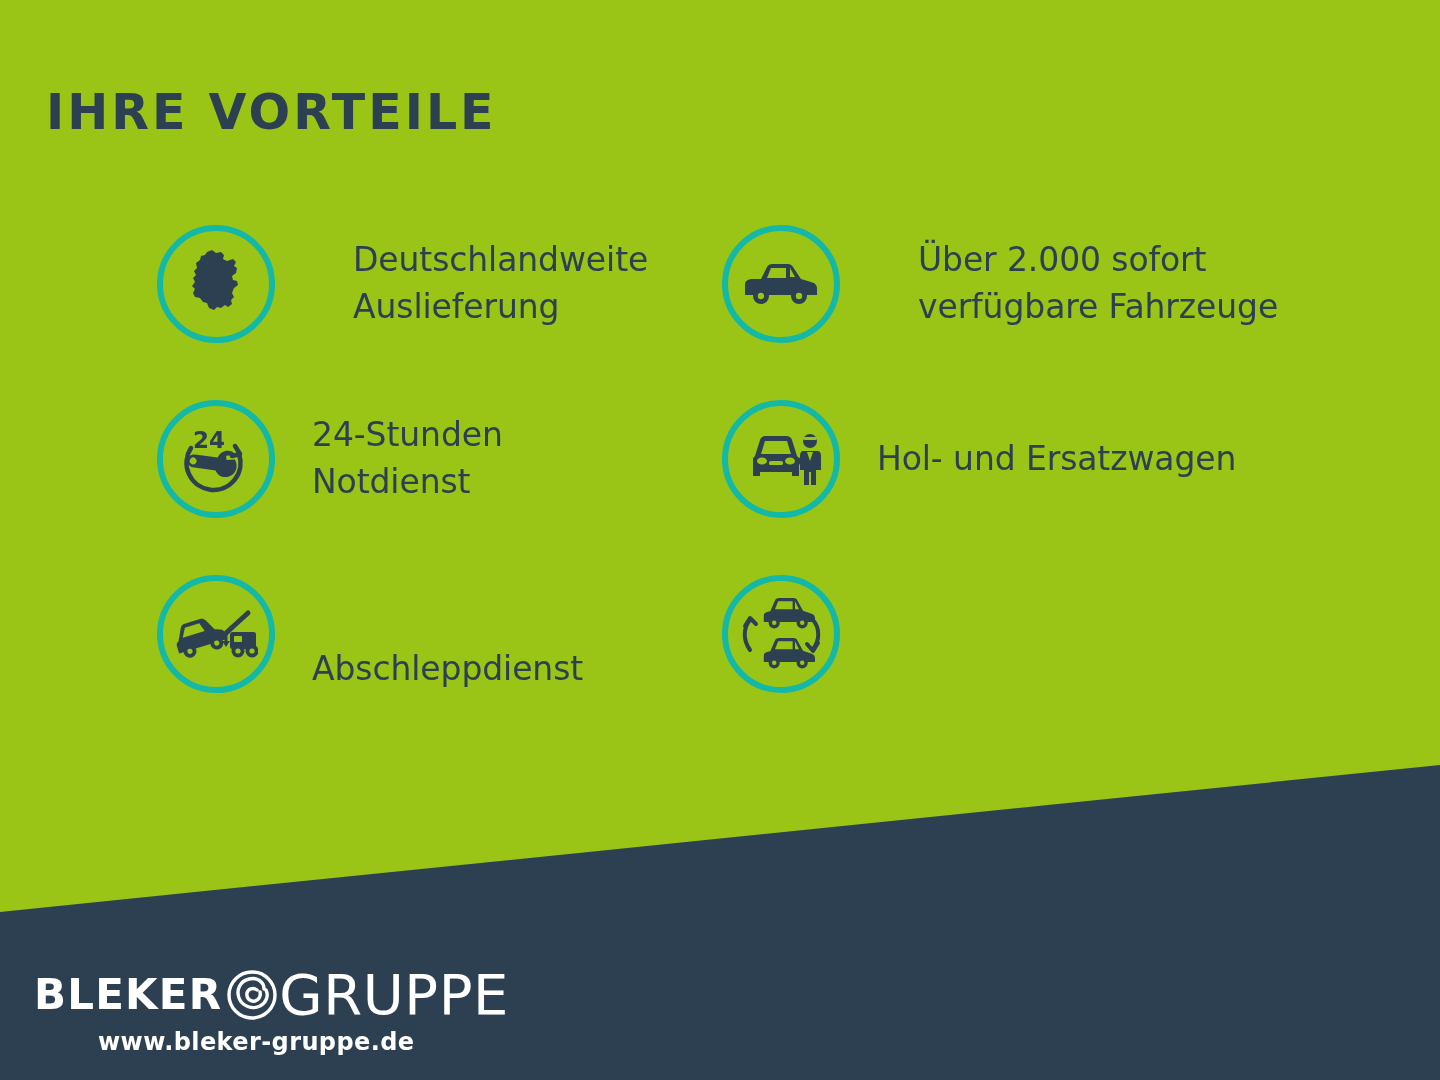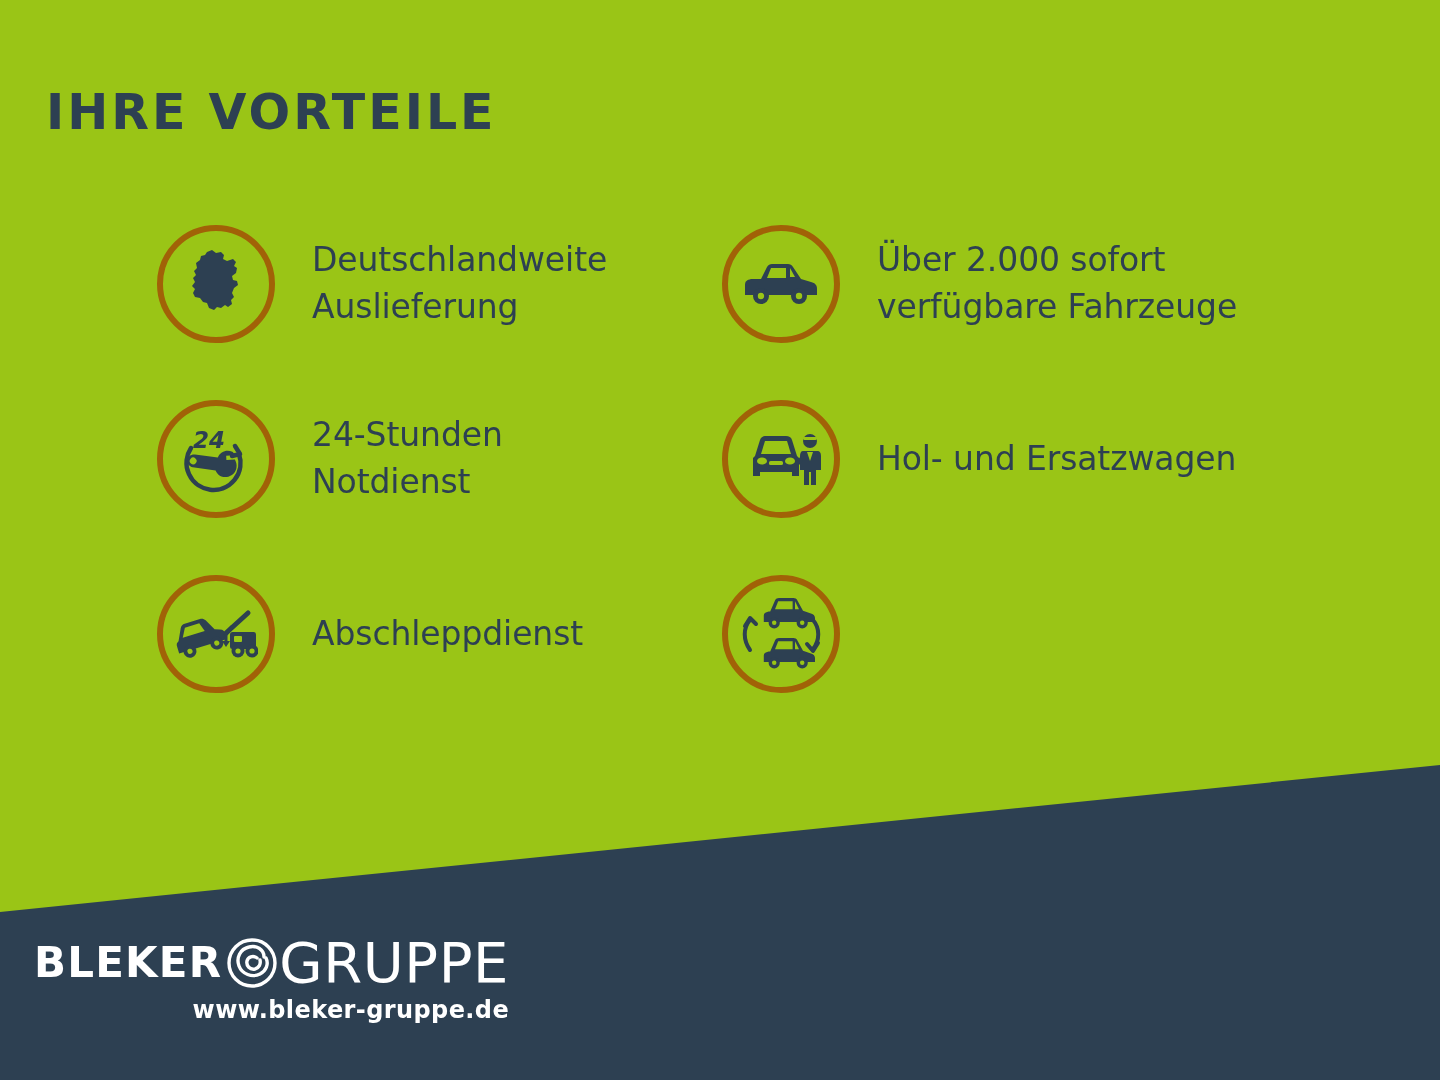--- a/index.html
+++ b/index.html
@@ -43,53 +43,51 @@
     left:0; top:0;
     width:1440px; height:1080px;
   }
   .benefit {
     position:absolute;
     display:flex;
     align-items:center;
   }
   .benefit.col-left  { left:157px; }
   .benefit.col-right { left:722px; }
-  .benefit.row-1 { top:225px; }
+  .benefit.row-1 { top:225px;gap:41px; }
   .benefit.row-2 { top:400px; }
-  .benefit.row-3 { top:575px; }
+  .benefit.row-3 { top:575px;align-items:flex-end; }
 
   .icon-badge {
     width:118px; height:118px;
     flex:0 0 118px;
-    border:6px solid #a16207;
+    border:6px solid #14b8a6;
     border-radius:50%;
     display:flex;
     align-items:center;
     justify-content:center;
     background:transparent;
-    font-style:italic;
   }
   .icon-badge svg { display:block; }
 
   .benefit-label {
     margin-left:37px;
     color:#2d4052;
     font-size:33px;
     font-weight:400;
     line-height:1.42;
     white-space:pre-line;
     letter-spacing:-0.1px;
   }
 
   
   #logo-block {
     position:absolute;
-    left:34px; top:936px;
-    color:#ffffff;
-    text-align:right;
+    left:34px; top:968px;
+    color:#ffffff;
   }
   #logo-wordmark {
     display:flex;
     align-items:center;
     height:54px;
   }
   .logo-bold {
     font-size:42px;
     font-weight:700;
     letter-spacing:1.2px;

